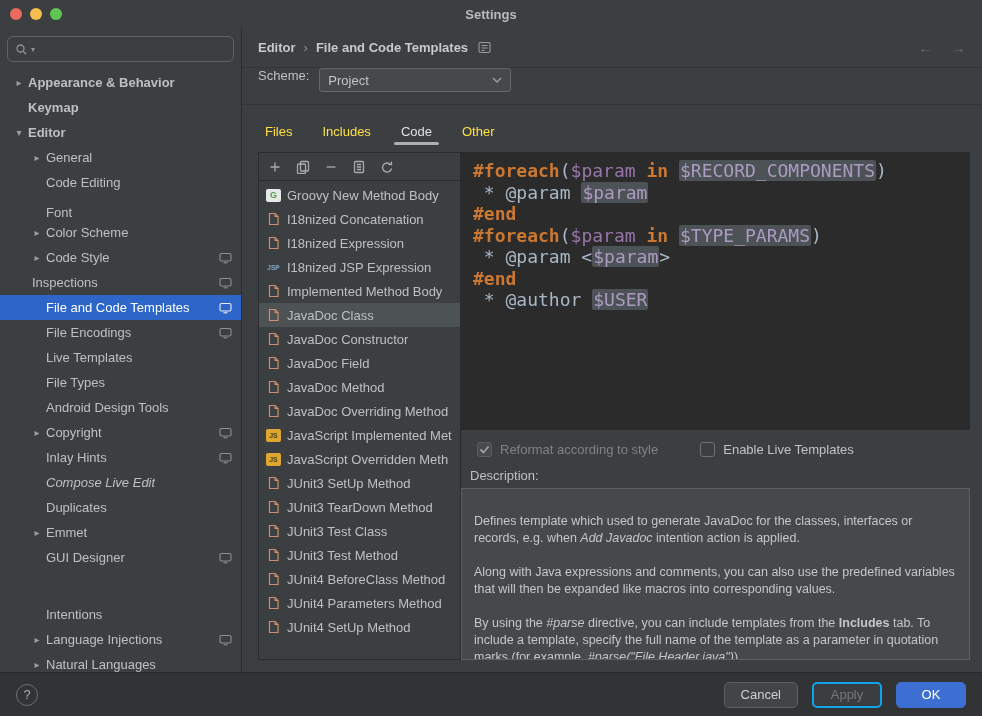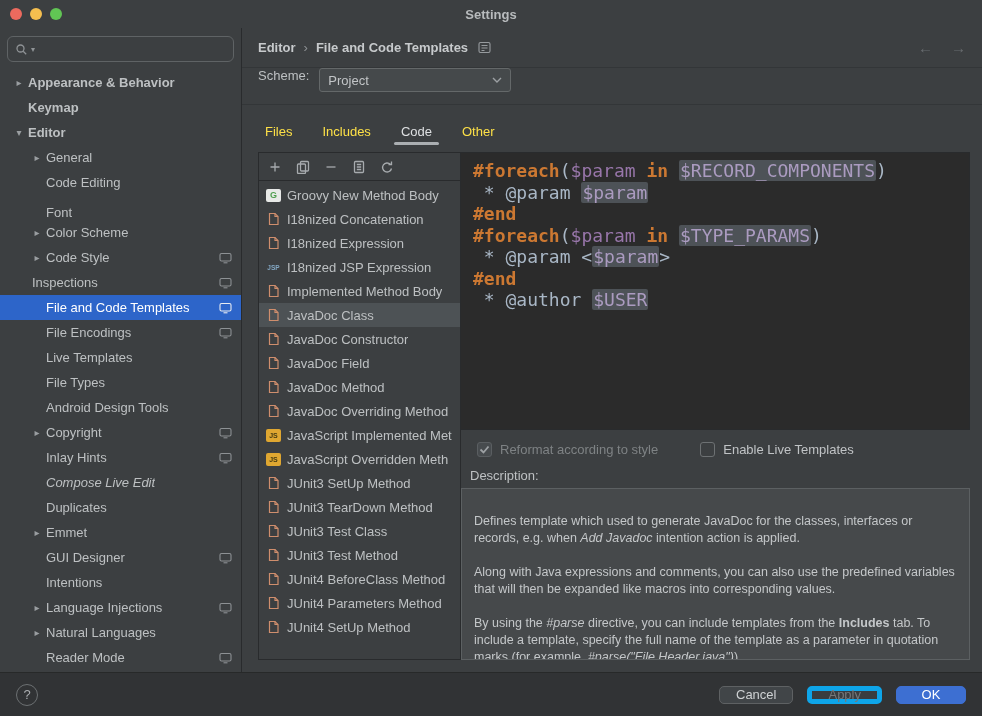--- a/index.html
+++ b/index.html
@@ -66,23 +66,23 @@
 .opt-label.dis{color:#7e8284}
 .desc-label{padding:2px 0 5px 9px;color:#bec1c3}
 .desc-box{flex:1;background:#46494b;border:1px solid #5c6062;padding:24px 12px;font-size:12.5px;line-height:17px;color:#c4c7c9;overflow:hidden}
 .desc-box p{margin:0 0 17px}
 .desc-box p:last-child{margin:0}
 .it{font-style:italic}
 .bd{font-weight:bold}
 .footer{flex:0 0 44px;background:#313335;border-top:1px solid #272929;display:flex;align-items:center;padding:0 16px;gap:14px}
 .help{width:22px;height:22px;border-radius:50%;border:1px solid #6c7072;color:#aaadb0;display:flex;align-items:center;justify-content:center;font-size:13px}
 .spacer{flex:1}
-.btn{height:18px;min-width:70px;padding:0 16px;border-radius:5px;display:flex;align-items:center;justify-content:center}
+.btn{height:26px;min-width:70px;padding:0 16px;border-radius:5px;display:flex;align-items:center;justify-content:center}
 .btn.secondary{background:#414548;border:1px solid #5e6163;color:#ced1d3}
-.btn.disabled{background:#3a3d3f;border:5px solid #0ea5e9;color:#75787a}
+.btn.disabled{background:#3a3d3f;border:2px solid #0ea5e9;color:#75787a}
 .btn.primary{background:#3d6fd2;border:1px solid #3d6fd2;color:#ffffff}
 </style>
 </head>
 <body>
 
 <div class="window">
   <div class="titlebar">
     <div class="traffic">
       <span class="tl red"></span>
       <span class="tl yellow"></span>
@@ -219,21 +219,21 @@
           <div class="tree-row" style="padding-left: 28px;">
             <span class="chev"></span>
             <span class="tree-label">GUI Designer</span>
             <span class="tree-badge">
               <svg width="13" height="12" viewBox="0 0 13 12" fill="none" stroke="currentColor" stroke-width="1.1">
                 <rect x="1" y="1.5" width="11" height="7.5" rx="1.5"></rect>
                 <path d="M4.5 10.8h4"></path>
               </svg>
             </span>
           </div>
-          <div class="tree-row" style="padding-left: 28px;">
+          <div class="tree-row" style="padding-left: 28px; margin-top: 32px;">
             <span class="chev"></span>
             <span class="tree-label">Intentions</span>
           </div>
           <div class="tree-row" style="padding-left: 28px;">
             <span class="chev">▸</span>
             <span class="tree-label">Language Injections</span>
             <span class="tree-badge">
               <svg width="13" height="12" viewBox="0 0 13 12" fill="none" stroke="currentColor" stroke-width="1.1">
                 <rect x="1" y="1.5" width="11" height="7.5" rx="1.5"></rect>
                 <path d="M4.5 10.8h4"></path>

